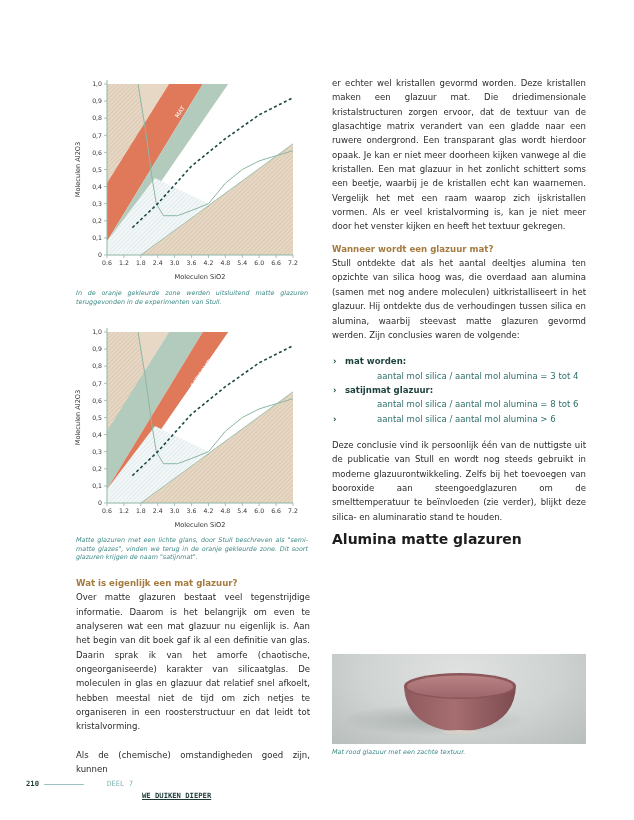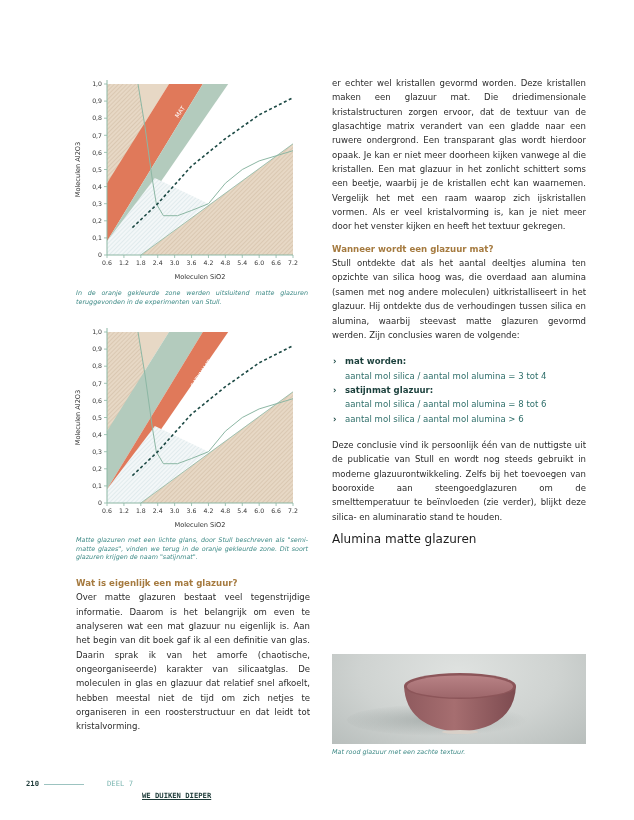--- a/index.html
+++ b/index.html
@@ -5,27 +5,27 @@
   html, body { margin: 0; padding: 0; background: #ffffff; }
   body { width: 634px; height: 820px; position: relative; overflow: hidden;
          font-family: "DejaVu Sans", sans-serif; color: #2b2b2b; }
   .chart { position: absolute; left: 60px; width: 260px; }
   .chart svg { display: block; }
   .caption { position: absolute; left: 76px; width: 232px; font-size: 6.4px; line-height: 8.6px;
              font-style: italic; color: #3e8a86; text-align: justify; }
   .col { position: absolute; width: 252px; font-size: 8.55px; line-height: 14.35px; text-align: justify; }
   .col p { margin: 0; }
   .h { font-weight: bold; color: #a57a3f; font-size: 8.6px; line-height: 14.35px; margin: 0; }
-  .hb { font-weight: normal; color: #1d1d1d; font-size: 12px; line-height: 14.35px; margin: 0; }
+  .hb { font-weight: bold; color: #1d1d1d; font-size: 14px; line-height: 14.35px; margin: 0; }
   .gap { height: 14px; }
   .bullets { margin: 0; padding: 0; list-style: none; }
   .bullets li { position: relative; padding-left: 13px; }
   .bullets .arrow { position: absolute; left: 1px; top: 0; color: #1f4c47; font-weight: bold; }
   .bullets .bt { font-weight: bold; color: #1a3f3b; display: block; }
-  .bullets .bd { color: #2f6f6a; display: block; }
+  .bullets .bd { color: #2f6f6a; display: block; margin-left: 32px; }
   .photo { position: absolute; left: 332px; top: 654px; width: 254px; height: 90px; overflow: hidden;
            background: radial-gradient(ellipse at 50% 20%, #dfe2e0 0%, #cfd3d1 55%, #b8bebc 100%); }
   .photo-caption { position: absolute; left: 332px; top: 748px; font-size: 6.4px; font-style: italic; color: #3e8a86; }
   .footer { position: absolute; top: 779px; left: 26px; font-size: 7.2px; font-family: "DejaVu Sans Mono", monospace; }
   .footer .pg { color: #1e3b39; font-weight: bold; position: absolute; left: 0; top: 0; }
   .footer .rule { position: absolute; left: 18px; top: 5px; width: 40px; height: 1px; background: #9cc3c0; }
   .footer .part { position: absolute; left: 70px; top: 0; color: #7ab5b0; white-space: nowrap; margin-left: 11px; }
   .footer .title { position: absolute; left: 116px; top: 12px; color: #1e3b39; font-weight: bold; white-space: nowrap; text-decoration: underline; }
 </style>
 </head>
@@ -180,20 +180,21 @@
       <text x="0" y="0" font-size="6.6" text-anchor="middle" fill="#333" font-family="DejaVu Sans, sans-serif" transform="translate(20,99.5) rotate(-90)">Moleculen Al2O3</text>
       <text x="142.8181818181818" y="56.75" font-size="6" text-anchor="middle" fill="#ffffff" font-family="DejaVu Sans, sans-serif" transform="rotate(-55 142.8181818181818 56.75)">SATIJNMAT</text>
     </svg>
 </div>
 <div class="caption" style="top:536px;">Matte glazuren met een lichte glans, door Stull beschreven als "semi-matte glazes", vinden we terug in de oranje gekleurde zone. Dit soort glazuren krijgen de naam "satijnmat".</div>
 
 <div class="col" style="left:76px; top:576px; width:234px;">
   <p class="h">Wat is eigenlijk een mat glazuur?</p>
   <p>Over matte glazuren bestaat veel tegenstrijdige informatie. Daarom is het belangrijk om even te analyseren wat een mat glazuur nu eigenlijk is. Aan het begin van dit boek gaf ik al een definitie van glas. Daarin sprak ik van het amorfe (chaotische, ongeorganiseerde) karakter van silicaatglas. De moleculen in glas en glazuur dat relatief snel afkoelt, hebben meestal niet de tijd om zich netjes te organiseren in een roosterstructuur en dat leidt tot kristalvorming.</p>
   <div class="gap"></div>
+  <p>Als de (chemische) omstandigheden goed zijn, kunnen</p>
 </div>
 
 <div class="col" style="left:332px; top:76px; width:254px;">
   <p>er echter wel kristallen gevormd worden. Deze kristallen maken een glazuur mat. Die driedimensionale kristalstructuren zorgen ervoor, dat de textuur van de glasachtige matrix verandert van een gladde naar een ruwere ondergrond. Een transparant glas wordt hierdoor opaak. Je kan er niet meer doorheen kijken vanwege al die kristallen. Een mat glazuur in het zonlicht schittert soms een beetje, waarbij je de kristallen echt kan waarnemen. Vergelijk het met een raam waarop zich ijskristallen vormen. Als er veel kristalvorming is, kan je niet meer door het venster kijken en heeft het textuur gekregen.</p>
   <div class="gap" style="height:8px;"></div>
   <p class="h">Wanneer wordt een glazuur mat?</p>
   <p>Stull ontdekte dat als het aantal deeltjes alumina ten opzichte van silica hoog was, die overdaad aan alumina (samen met nog andere moleculen) uitkristalliseert in het glazuur. Hij ontdekte dus de verhoudingen tussen silica en alumina, waarbij steevast matte glazuren gevormd werden. Zijn conclusies waren de volgende:</p>
   <div class="gap" style="height:12px;"></div>
   <ul class="bullets">
     <li>

